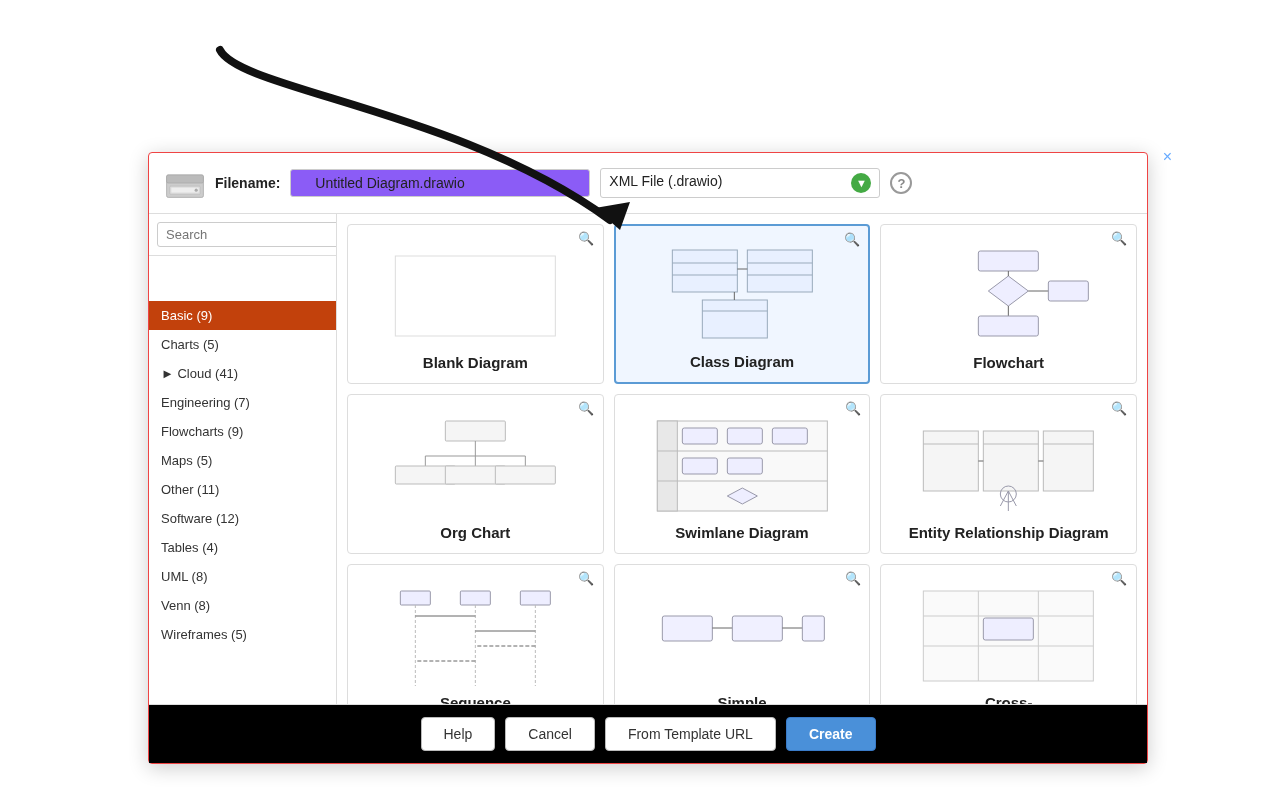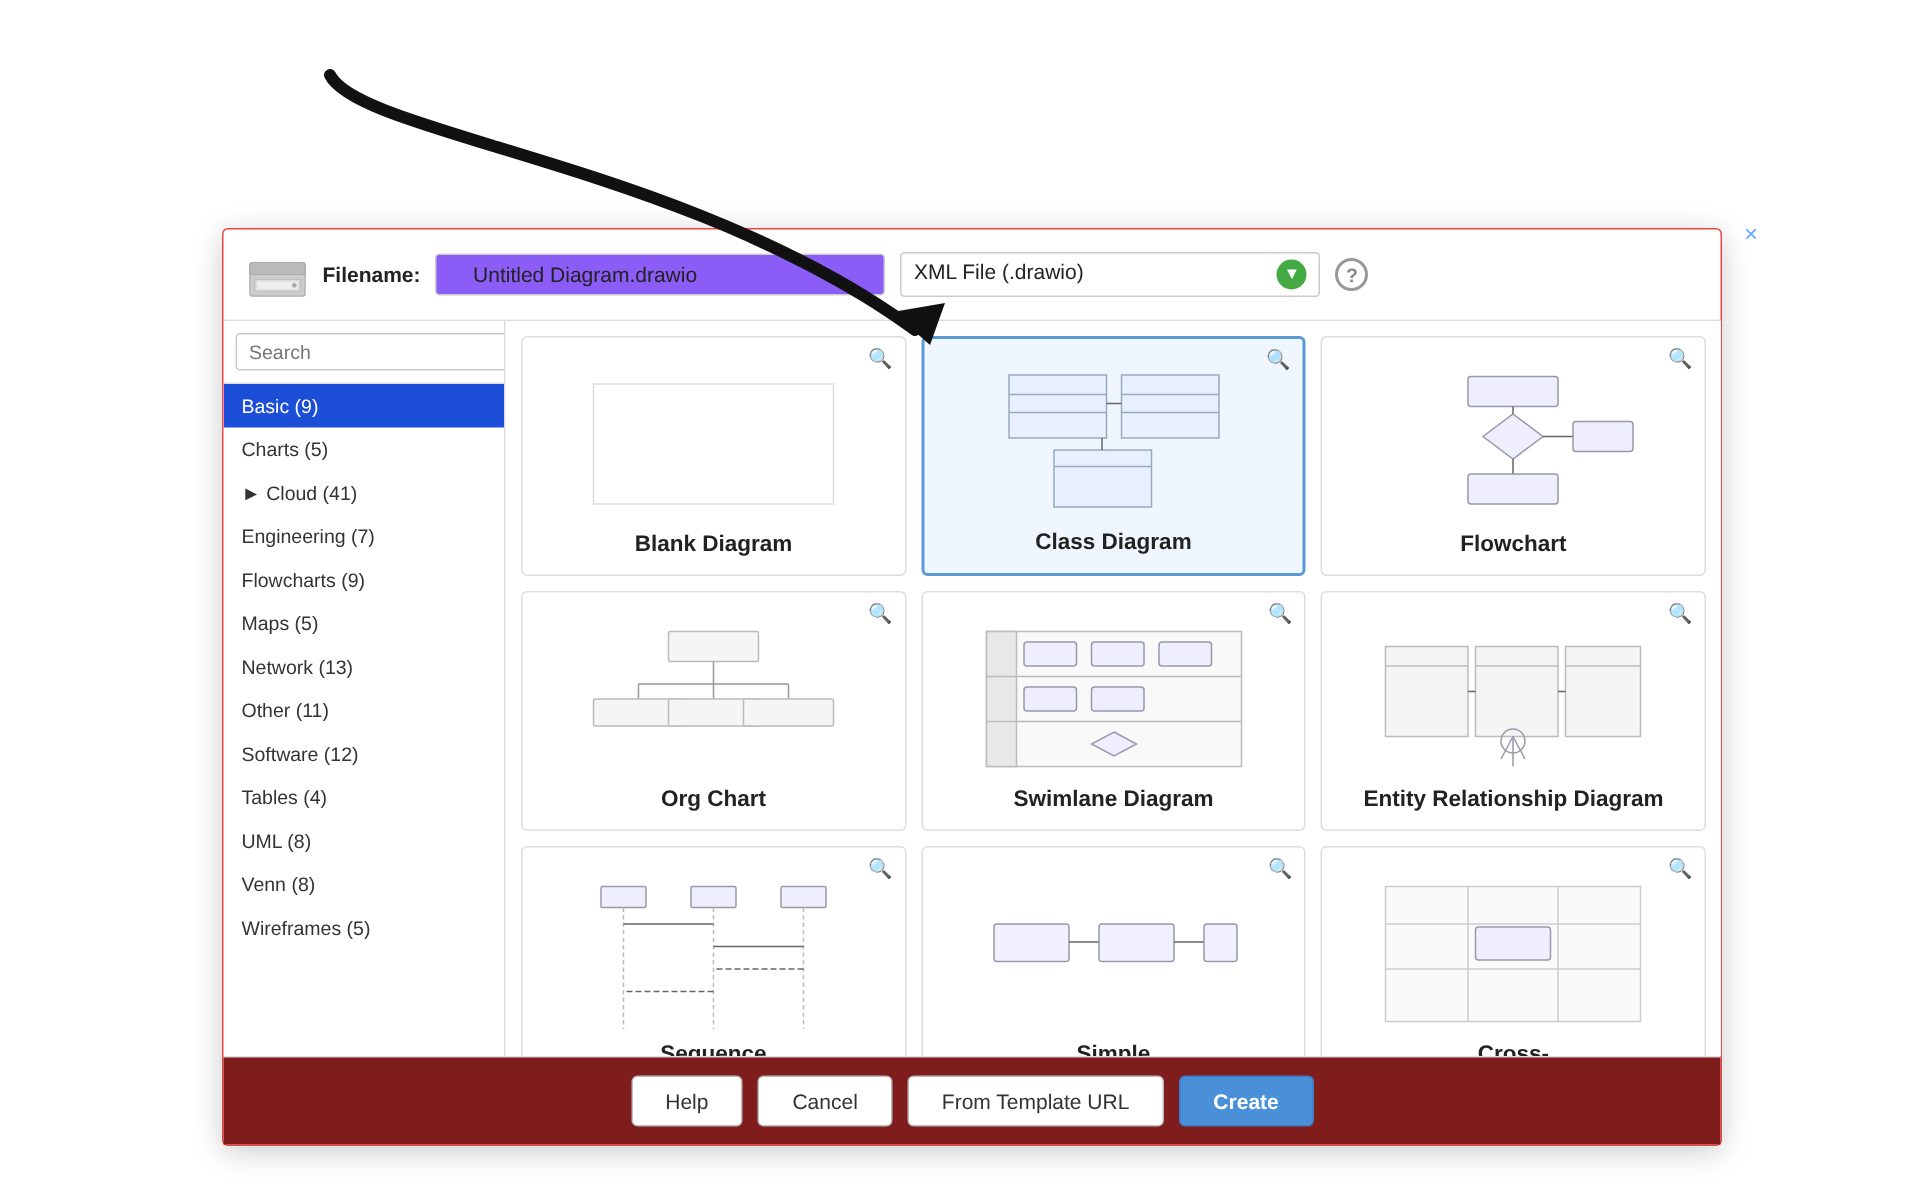--- a/index.html
+++ b/index.html
@@ -178,22 +178,23 @@
     }
 
     .sidebar-list li {
       padding: 7px 12px;
       font-size: 13px;
       color: #333;
       cursor: pointer;
     }
 
     .sidebar-list li.active {
-      background: #1d4ed8;
+      background: #c2410c;
       color: #fff;
+      margin-top: 45px;
     }
 
     
     .template-area {
       flex: 1;
       overflow-y: scroll;
       padding: 10px;
       background: #fff;
     }
 
@@ -244,21 +245,21 @@
     }
 
     
     .dialog-footer {
       display: flex;
       align-items: center;
       justify-content: center;
       gap: 10px;
       padding: 12px 16px;
       border-top: 1px solid #ddd;
-      background: #7f1d1d;
+      background: #000000;
     }
 
     .btn {
       padding: 8px 22px;
       font-size: 14px;
       border-radius: 4px;
       cursor: pointer;
       border: 1px solid #bbb;
       background: #fff;
       color: #333;
@@ -313,21 +314,20 @@
         <input class="search-input" type="text" placeholder="Search" style="">
         <button class="search-icon-btn">🔍</button>
       </div>
       <ul class="sidebar-list">
         <li class="active">Basic (9)</li>
         <li>Charts (5)</li>
         <li>► Cloud (41)</li>
         <li>Engineering (7)</li>
         <li>Flowcharts (9)</li>
         <li>Maps (5)</li>
-        <li>Network (13)</li>
         <li>Other (11)</li>
         <li>Software (12)</li>
         <li>Tables (4)</li>
         <li>UML (8)</li>
         <li>Venn (8)</li>
         <li>Wireframes (5)</li>
       </ul>
     </div>
 
     <div class="template-area">

